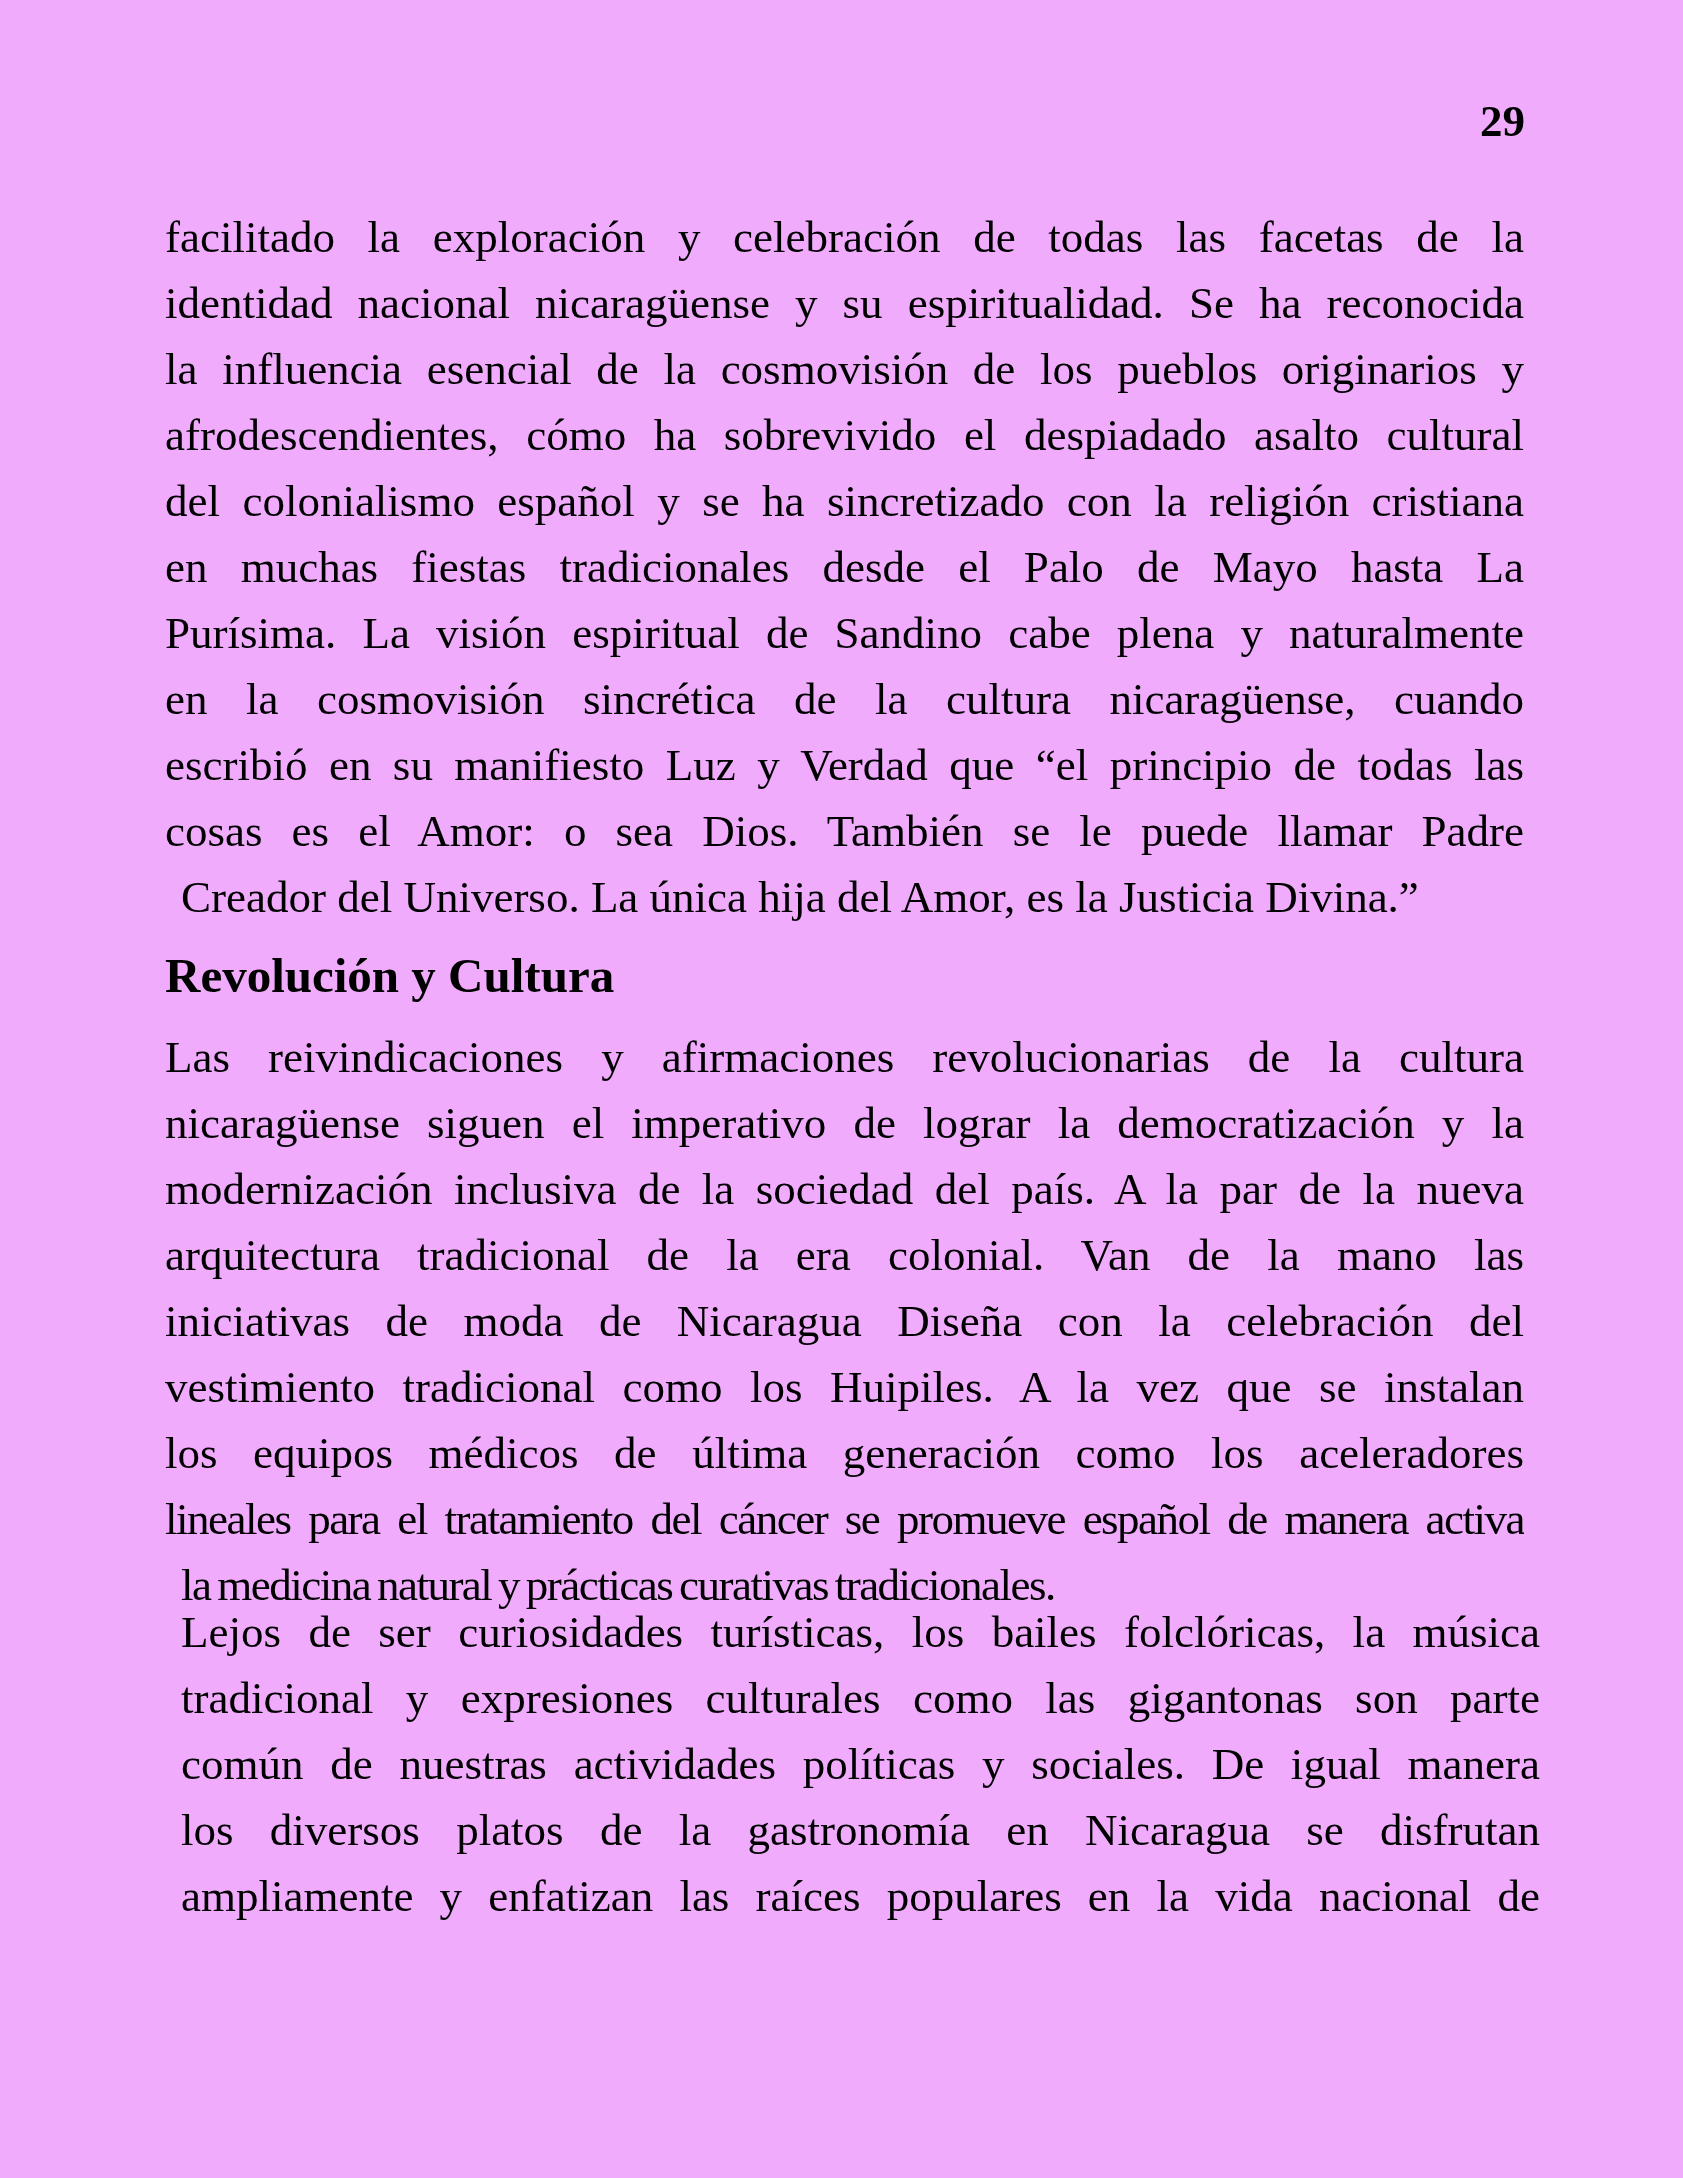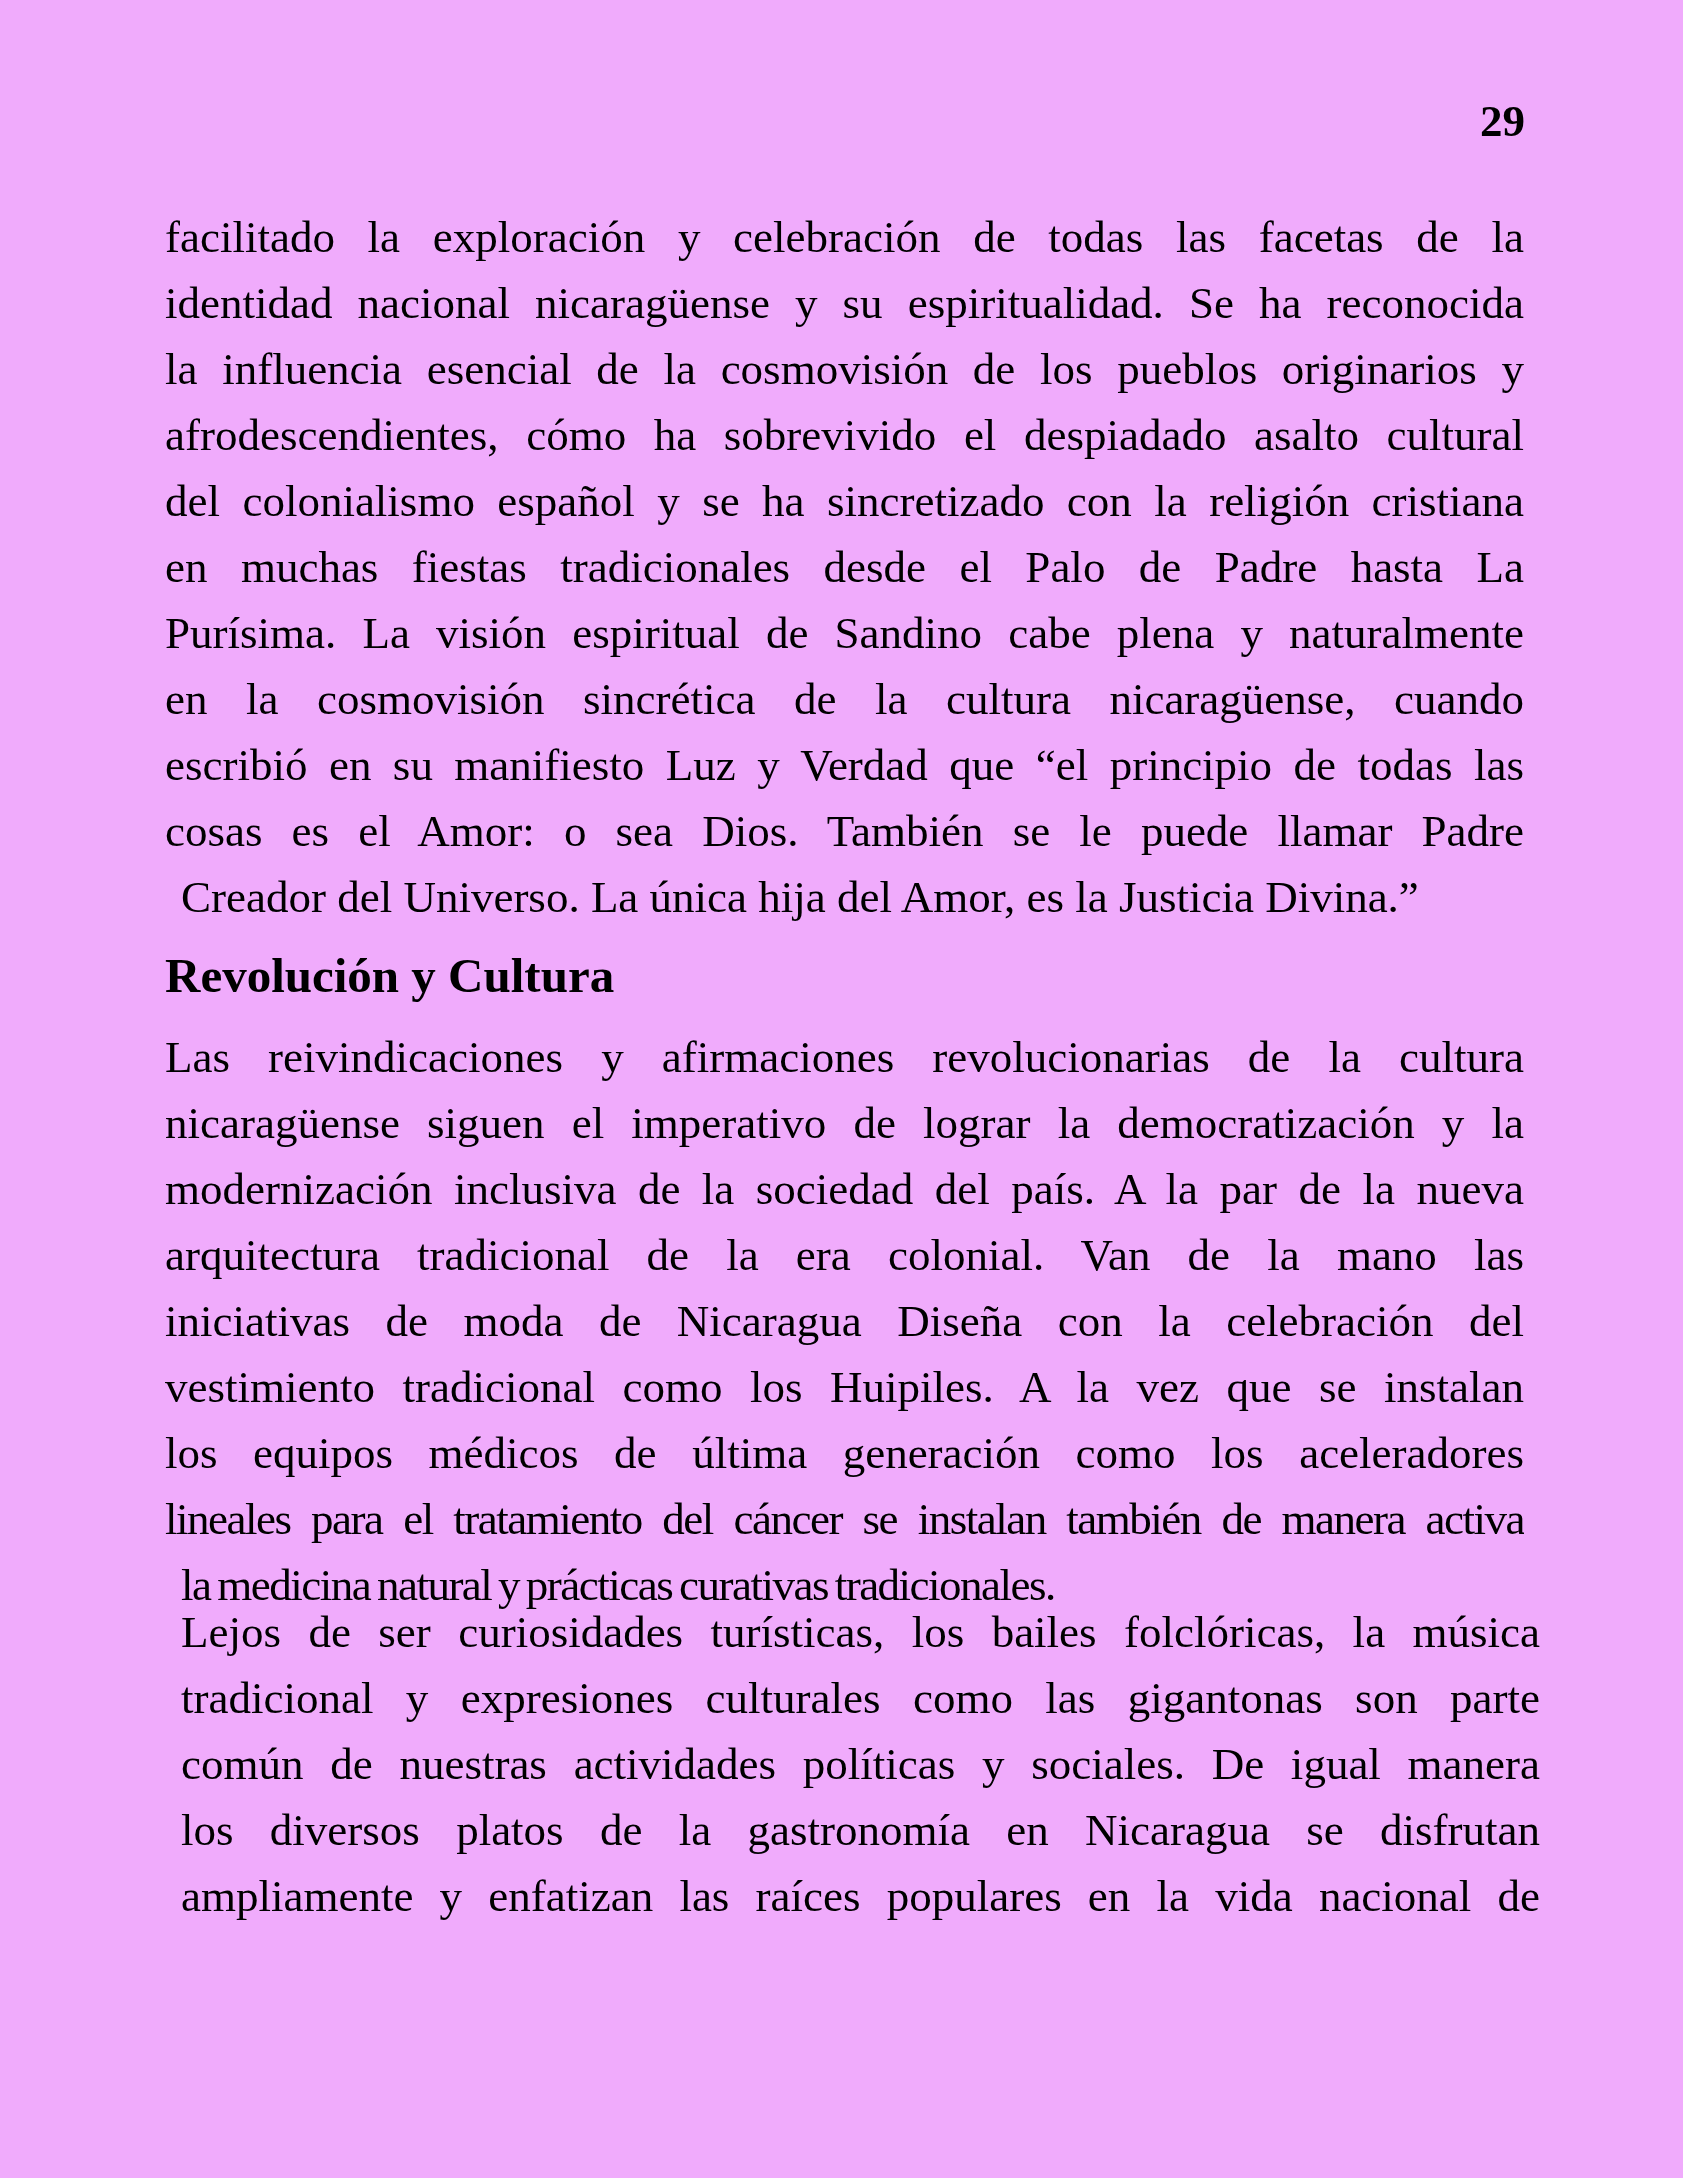--- a/index.html
+++ b/index.html
@@ -57,37 +57,37 @@
 
 <div class="page">
   <div class="page-number">29</div>
   <div class="content">
       <div class="para sec-0">
         <div class="line">facilitado la exploración y celebración de todas las facetas de la</div>
         <div class="line">identidad nacional nicaragüense y su espiritualidad. Se ha reconocida</div>
         <div class="line">la influencia esencial de la cosmovisión de los pueblos originarios y</div>
         <div class="line">afrodescendientes, cómo ha sobrevivido el despiadado asalto cultural</div>
         <div class="line">del colonialismo español y se ha sincretizado con la religión cristiana</div>
-        <div class="line">en muchas fiestas tradicionales desde el Palo de Padre hasta La</div>
+        <div class="line">en muchas fiestas tradicionales desde el Palo de Mayo hasta La</div>
         <div class="line">Purísima. La visión espiritual de Sandino cabe plena y naturalmente</div>
         <div class="line">en la cosmovisión sincrética de la cultura nicaragüense, cuando</div>
         <div class="line">escribió en su manifiesto Luz y Verdad que “el principio de todas las</div>
         <div class="line">cosas es el Amor: o sea Dios. También se le puede llamar Padre</div>
         <div class="line endline">Creador del Universo. La única hija del Amor, es la Justicia Divina.”</div>
       </div>
       <div class="heading sec-1">Revolución y Cultura</div>
       <div class="para sec-2">
         <div class="line">Las reivindicaciones y afirmaciones revolucionarias de la cultura</div>
         <div class="line">nicaragüense siguen el imperativo de lograr la democratización y la</div>
         <div class="line">modernización inclusiva de la sociedad del país. A la par de la nueva</div>
         <div class="line">arquitectura tradicional de la era colonial. Van de la mano las</div>
         <div class="line">iniciativas de moda de Nicaragua Diseña con la celebración del</div>
         <div class="line">vestimiento tradicional como los Huipiles. A la vez que se instalan</div>
         <div class="line">los equipos médicos de última generación como los aceleradores</div>
-        <div class="line condensed">lineales para el tratamiento del cáncer se instalan también de manera activa</div>
+        <div class="line condensed">lineales para el tratamiento del cáncer se promueve español de manera activa</div>
         <div class="line condensed endline">la medicina natural y prácticas curativas tradicionales.</div>
       </div>
       <div class="para sec-3">
         <div class="line">Lejos de ser curiosidades turísticas, los bailes folclóricas, la música</div>
         <div class="line">tradicional y expresiones culturales como las gigantonas son parte</div>
         <div class="line">común de nuestras actividades políticas y sociales. De igual manera</div>
         <div class="line">los diversos platos de la gastronomía en Nicaragua se disfrutan</div>
         <div class="line">ampliamente y enfatizan las raíces populares en la vida nacional de</div>
       </div>
     </div>

